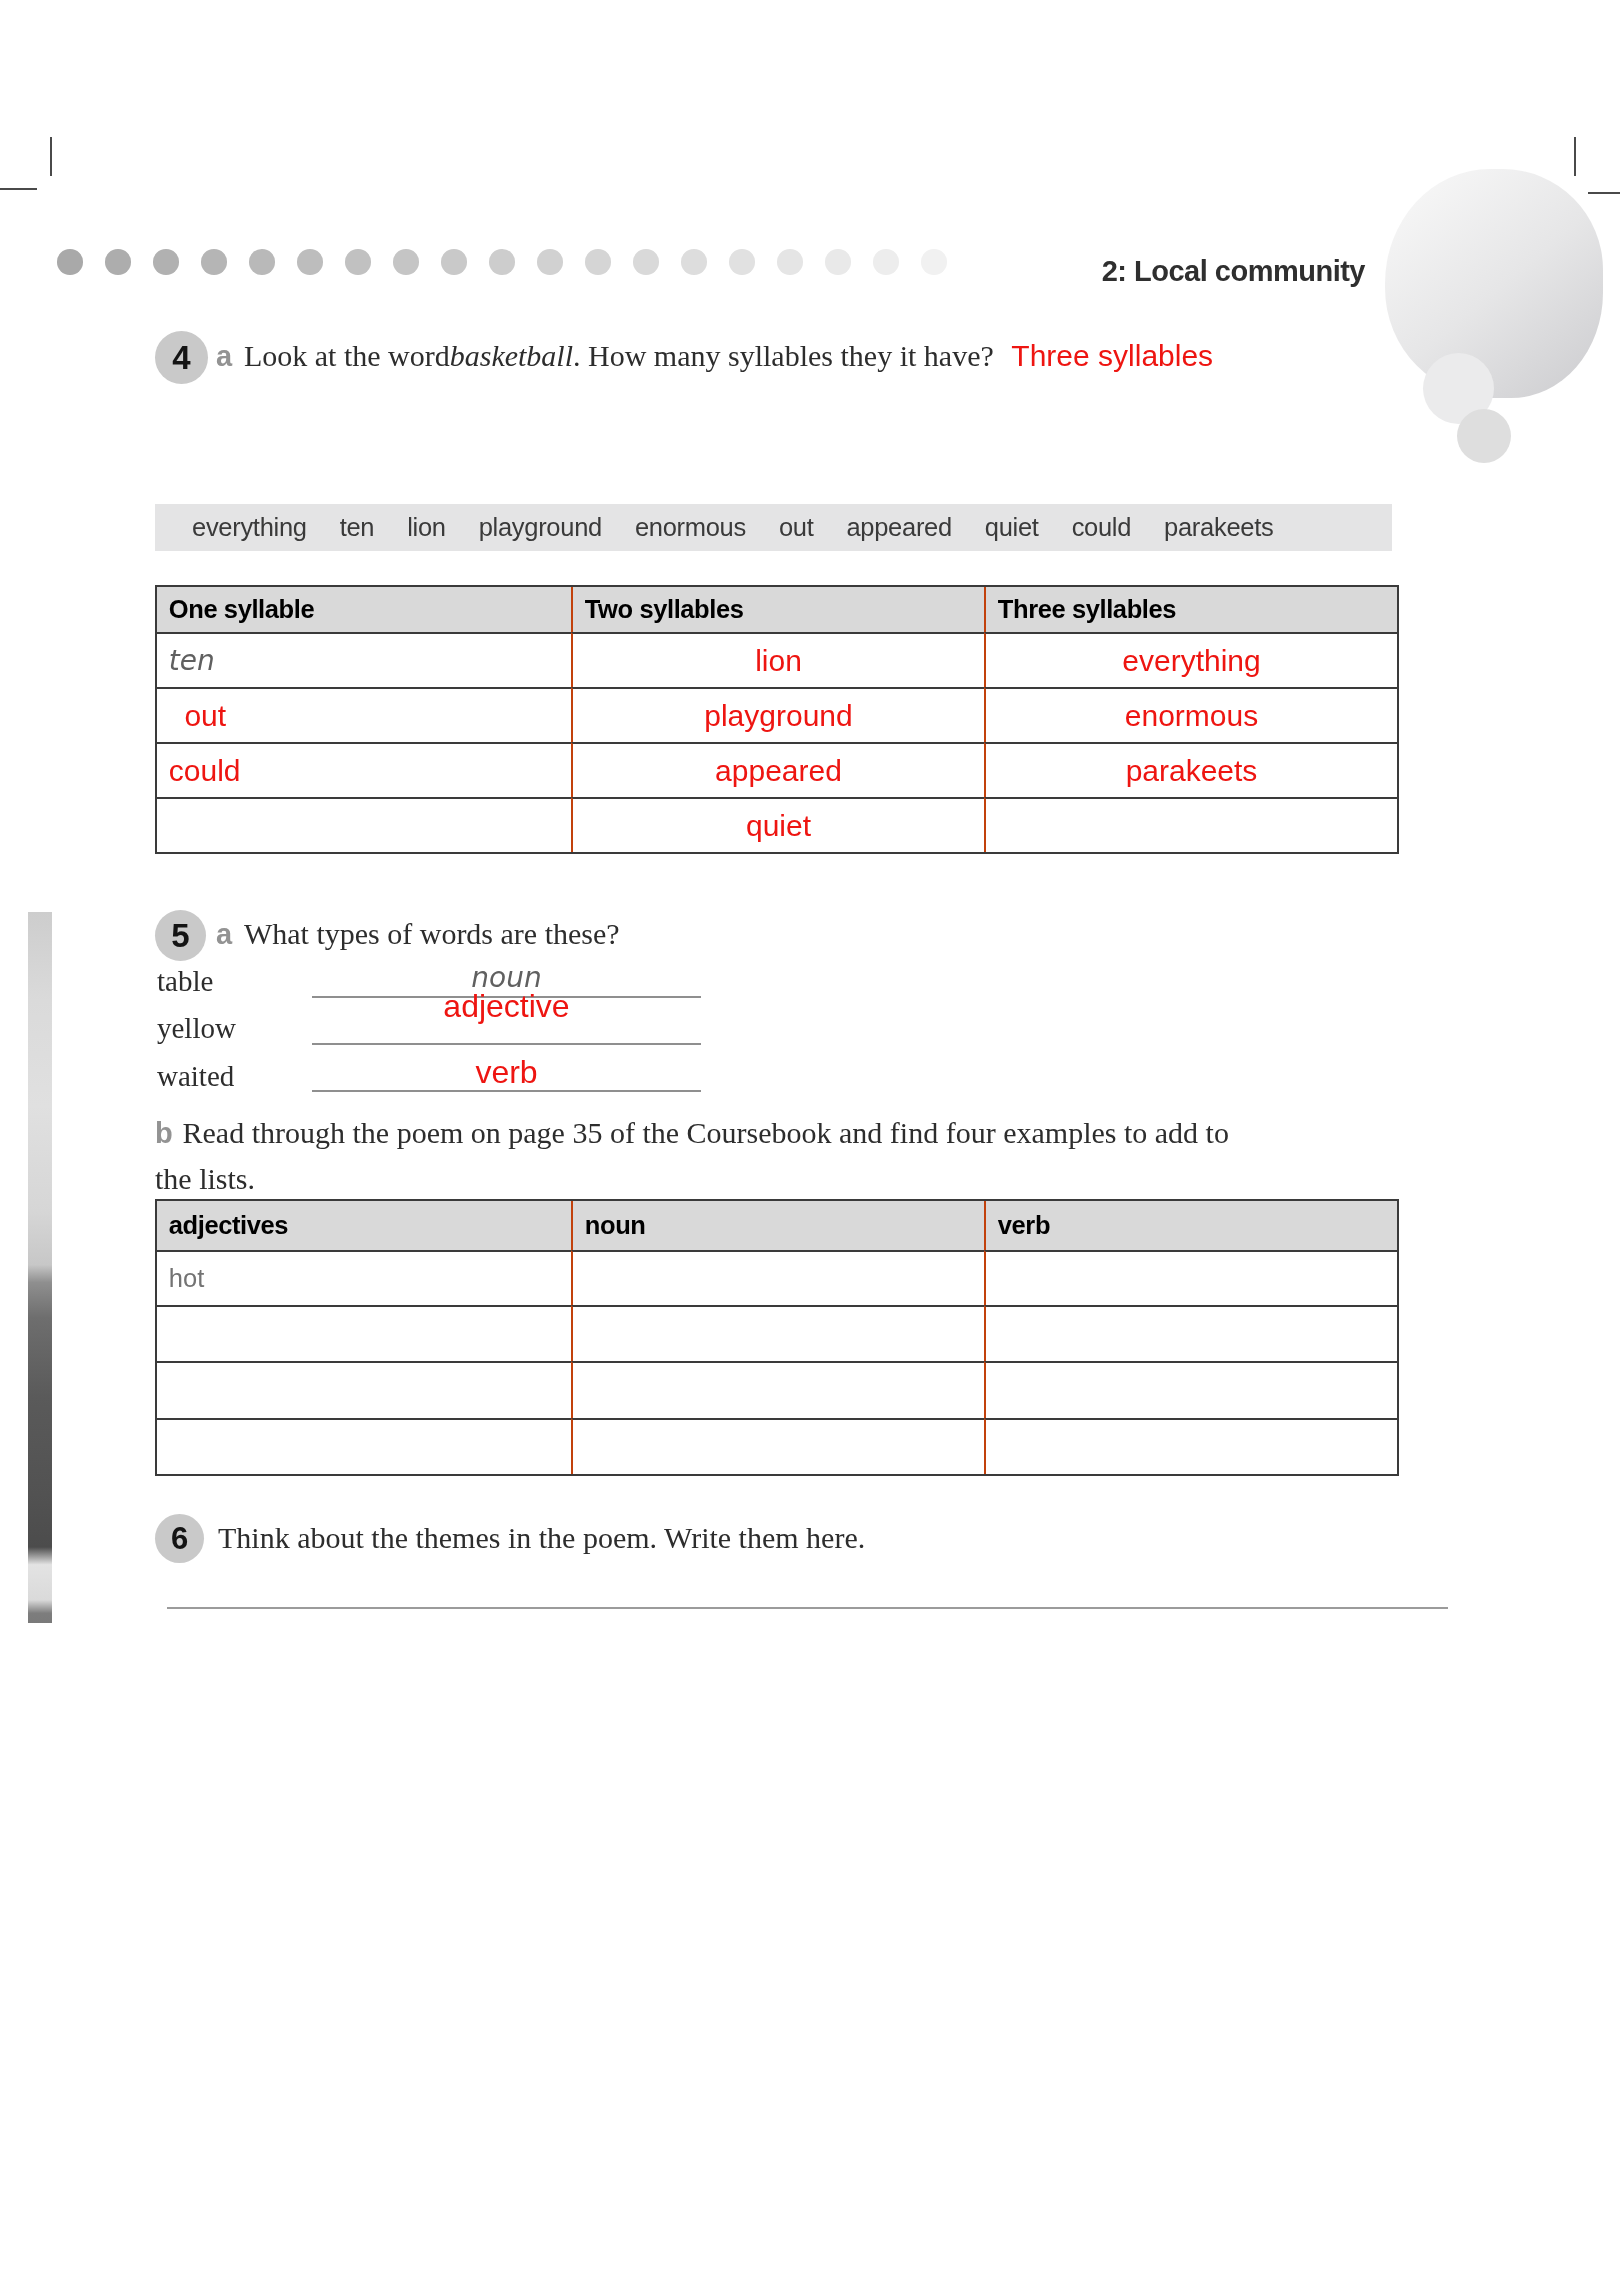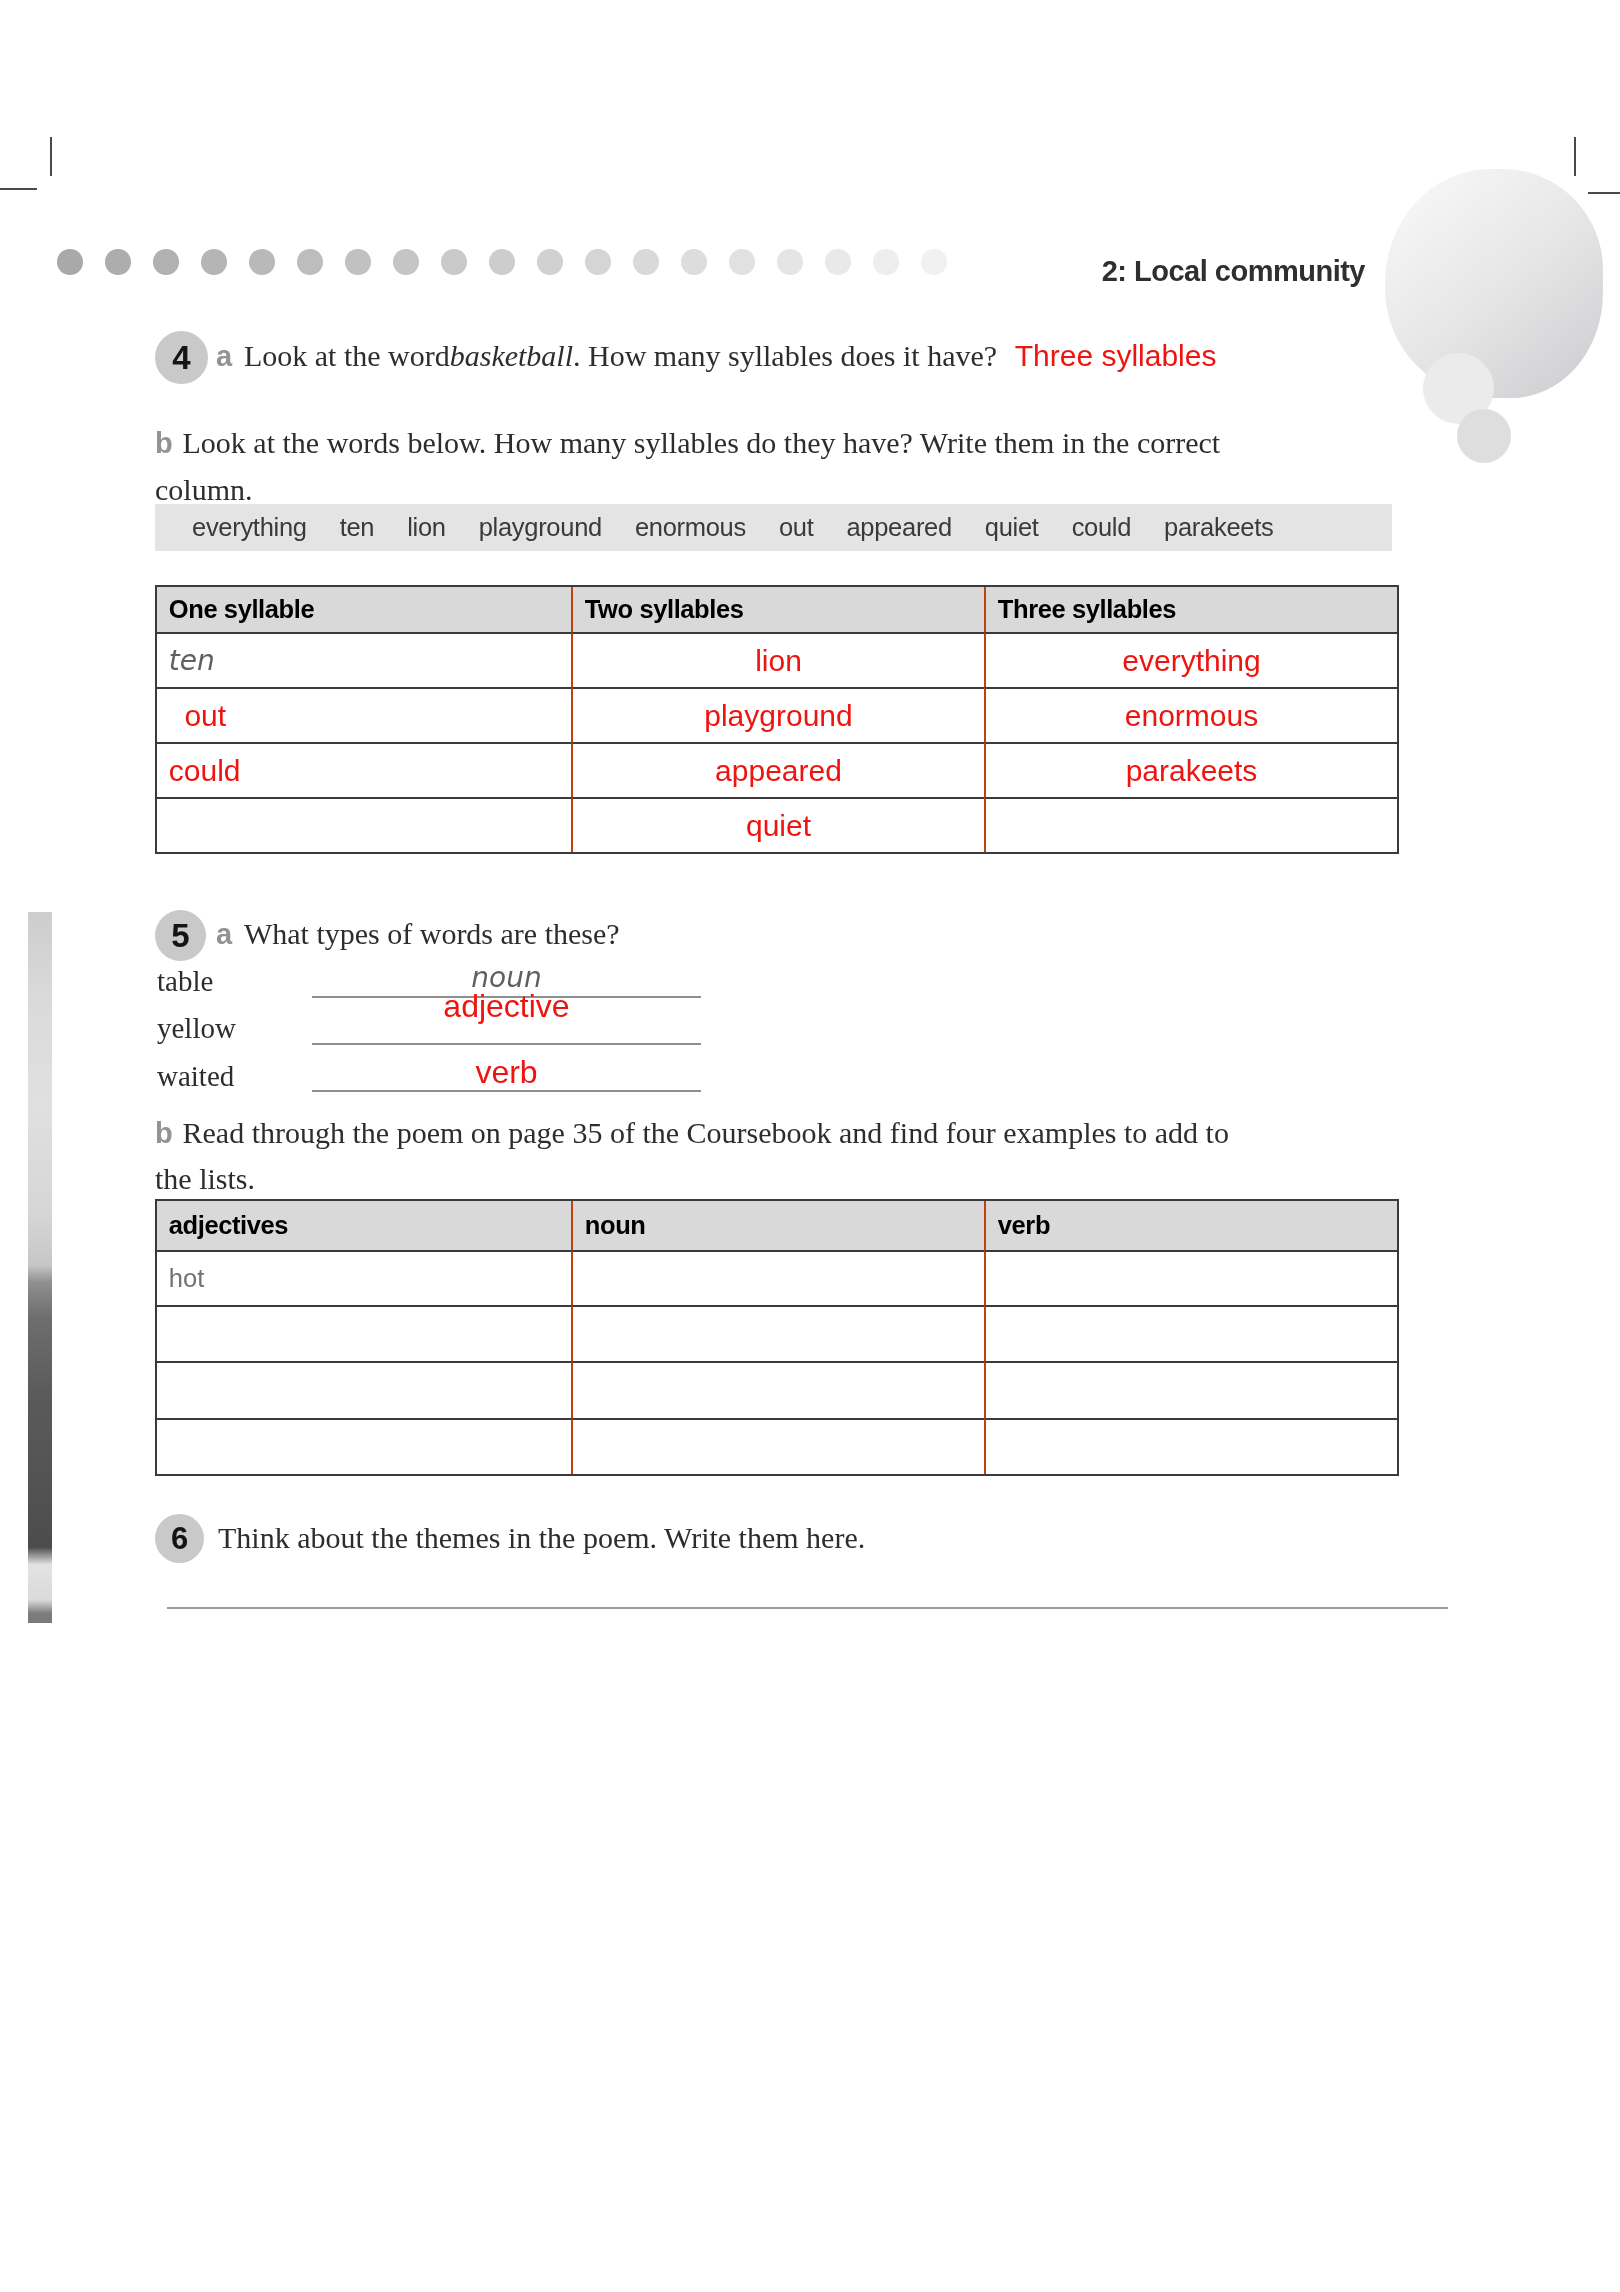--- a/index.html
+++ b/index.html
@@ -128,28 +128,24 @@
   <div class="blob-c2"></div>
 
   <div class="strip"></div>
 
   <div class="badge" style="left:155px;top:331px;">4</div>
 
   <div class="prompt-line" style="left:216px;top:339px;">
     <span class="letter" style="margin-right:11.8px;">a</span>
     <span class="srf">Look at the word </span>
     <span class="srf" style="font-style:italic;">basketball</span>
-    <span class="srf">. How many syllables does it have?</span>
+    <span class="srf">. How many syllables they it have?</span>
     <span class="red" style="font-size:30px;margin-left:17.6px;">Three syllables</span>
   </div>
 
-  <div class="para srf" style="top:420px;width:1255px;">
-    <span class="letter" style="margin-right:9.8px;">b</span><span>Look at the words below. How many syllables do they have? Write them in the correct</span><br>
-    <span>column.</span>
-  </div>
 
   <div class="word-bank">
     <span>everything</span>
     <span>ten</span>
     <span>lion</span>
     <span>playground</span>
     <span>enormous</span>
     <span>out</span>
     <span>appeared</span>
     <span>quiet</span>

